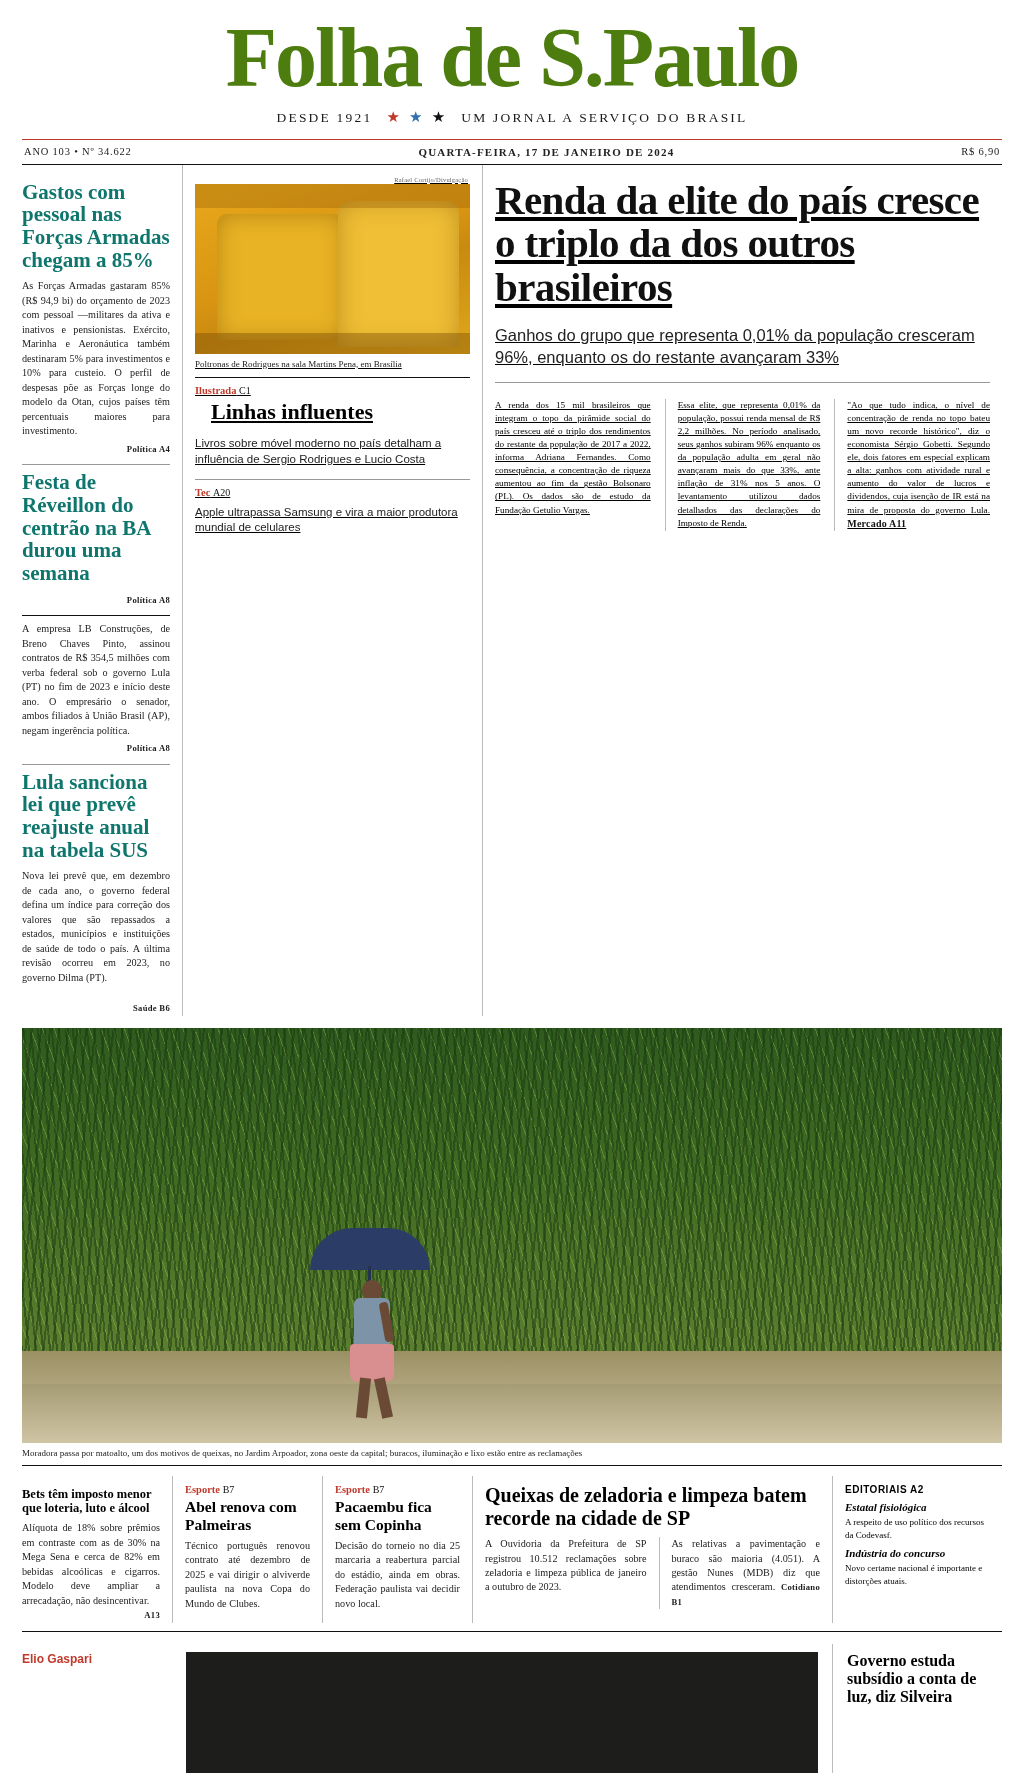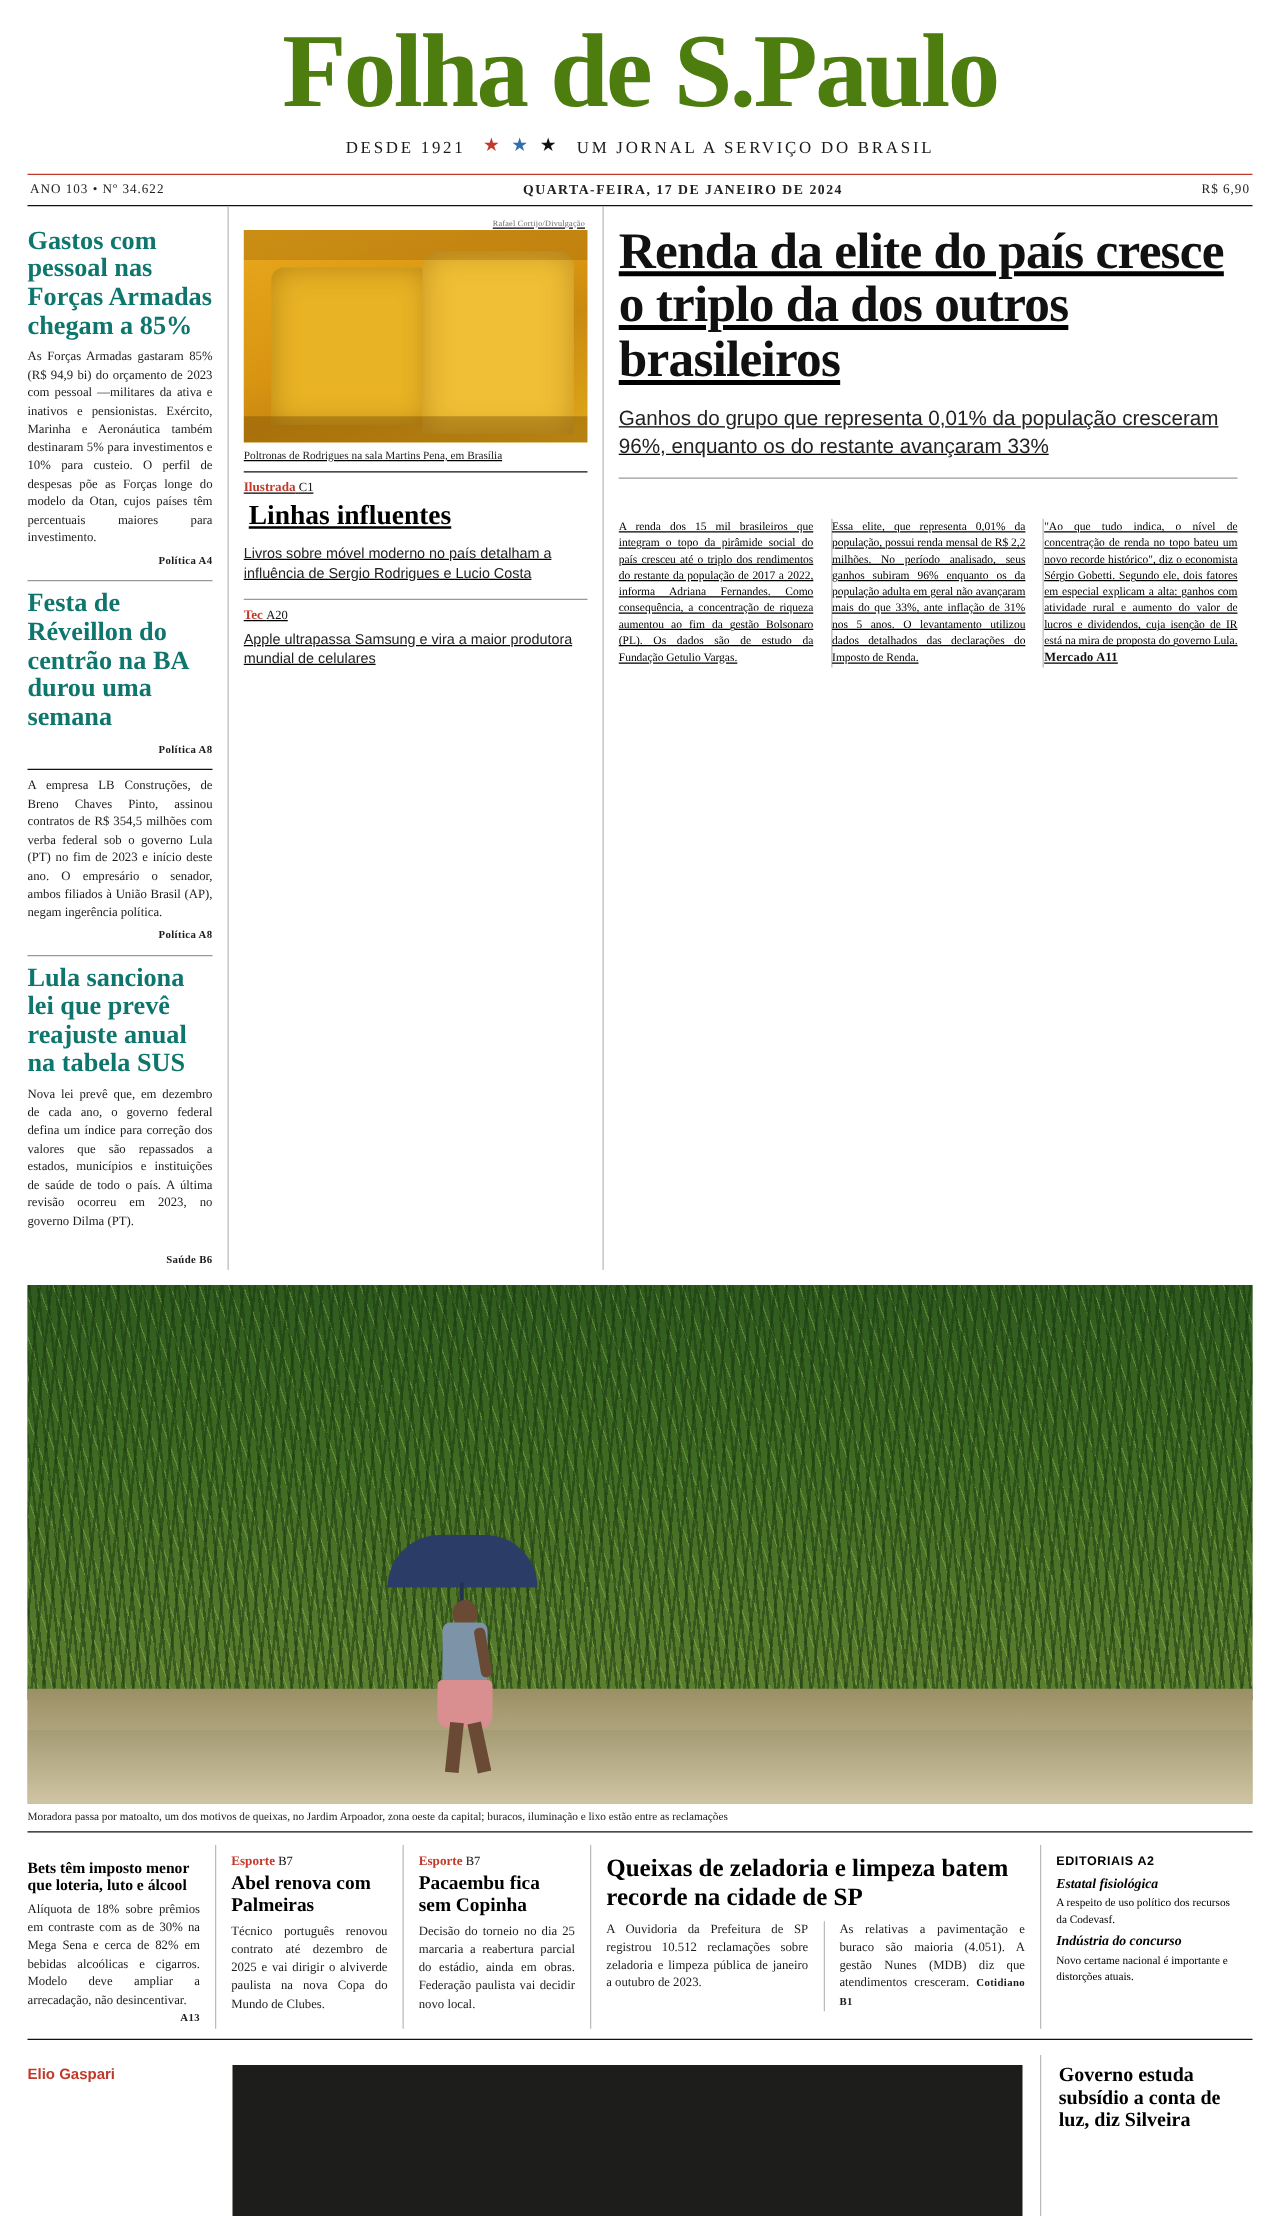--- a/index.html
+++ b/index.html
@@ -53,27 +53,27 @@
   .sec-red { color:#c0392b; }
   .credit { font-size:6.5px; color:#666; text-align:right; padding:1px 2px; letter-spacing:0.2px;}
   .caption { font-size:9px; line-height:1.3; color:#222; padding:5px 0 0 0; }
 
   
   .mainhead {
     font-family:"Liberation Serif", serif; font-weight:700;
     font-size:41px; line-height:1.06; letter-spacing:-0.6px; color:#111; margin:4px 0 0 0;
   }
   .mainsub { font-size:16.5px; line-height:1.3; color:#222; margin:16px 0 0 0; font-family:"Liberation Sans", sans-serif; font-weight:300;}
-  .threecol { display:grid; grid-template-columns:1fr 1fr 1fr; gap:14px; margin-top:32px; }
+  .threecol { display:grid; grid-template-columns:1fr 1fr 1fr; gap:14px; margin-top:16px; }
   .threecol .c { font-size:9.2px; line-height:1.42; text-align:justify; }
-  .threecol .c.sep { border-left:0.8px solid #bbb; }
+  .threecol .c.sep { border-left:0.8px solid #bbb; padding-left:12px; }
   .tag { font-weight:700; font-size:10px; color:#111; letter-spacing:0.2px; }
 
   
-  .illu-head { font-size:22px; font-weight:700; line-height:1.1; margin:4px 4px 6px; }
+  .illu-head { font-size:22px; font-weight:700; line-height:1.1; margin:4px 16px 6px; }
   .illu-sub { font-size:11.5px; line-height:1.35; color:#222; font-family:"Liberation Sans", sans-serif; font-weight:300;}
   .tec-line { font-size:11.5px; line-height:1.35; color:#222; margin-top:7px; font-family:"Liberation Sans", sans-serif; font-weight:300;}
   .kicker { font-size:10.5px; font-weight:700; }
   .kicker .pg { color:#111; font-weight:400; font-size:10px; }
 
   
   .bigphoto-wrap { margin-top:12px; }
   .bigphoto {
     width:100%; height:415px; position:relative; overflow:hidden; display:block;
     background:linear-gradient(180deg,#3f6b2a 0%, #3d6b27 40%, #5b7a33 62%, #8d9a5a 78%, #b9ae86 100%);

